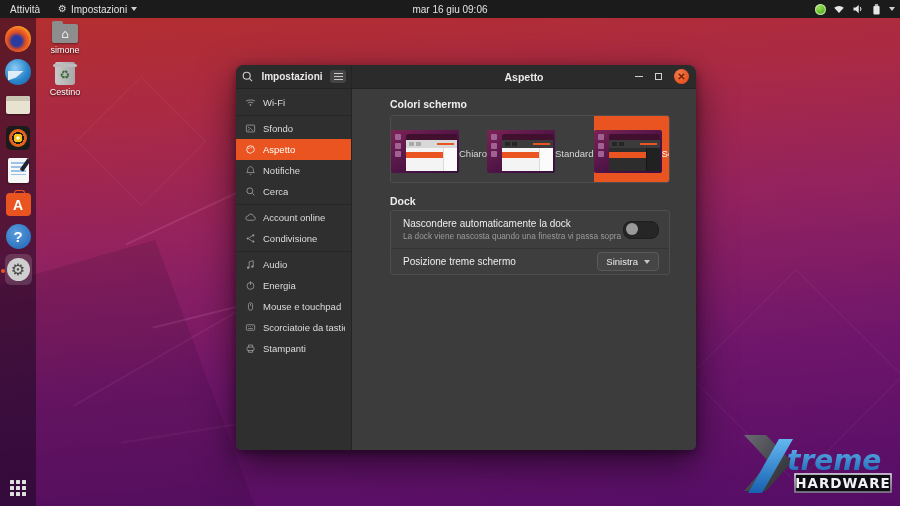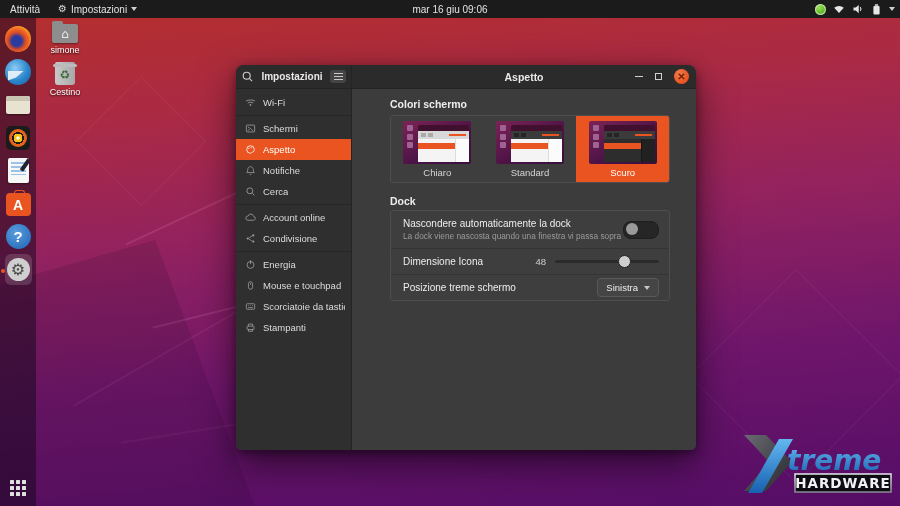--- a/index.html
+++ b/index.html
@@ -93,21 +93,21 @@
   .tbr-controls{position:absolute;right:7px;top:0;height:23px;display:flex;align-items:center;gap:12px;}
   .ctl-min{width:8px;height:1.4px;background:#d0d0d0;}
   .ctl-max{width:7px;height:7px;border:1.2px solid #d0d0d0;box-sizing:border-box;}
   .ctl-close{width:15px;height:15px;border-radius:50%;background:radial-gradient(circle at 35% 30%,#f07a4a,#E95420 70%);
     display:flex;align-items:center;justify-content:center;color:#6b2408;font-size:10px;font-weight:bold;line-height:1;}
   .content{position:relative;flex:1;}
   .section-label{position:absolute;left:38px;font-size:10.5px;font-weight:bold;color:#ededed;}
   .lbl-colori{top:9px;}
   .lbl-dock{top:106px;}
   .themes-panel{position:absolute;left:38px;top:26px;width:280px;height:68px;background:#3e3e3e;border:1px solid #4e4e4e;border-radius:3px;display:flex;overflow:hidden;box-sizing:border-box;}
-  .theme-cell{flex:1;display:flex;flex-direction:column;align-items:center;padding-top:5px;}
+  .theme-cell{flex:1;display:flex;flex-direction:row;align-items:center;padding-top:5px;}
   .theme-cell.sel{background:#E95420;}
   .theme-label{margin-top:3px;font-size:9.5px;color:#d6d6d6;}
   .theme-cell.sel .theme-label{color:#fff;}
   .preview{width:68px;height:43px;border-radius:2px;overflow:hidden;position:relative;
     background:linear-gradient(150deg,#7c2355 0%,#4a1245 60%,#38103c 100%);}
   .pv-dockstrip{position:absolute;left:2px;top:3px;bottom:2px;width:10px;display:flex;flex-direction:column;gap:2.5px;align-items:center;padding-top:1px;}
   .pv-sq{width:6px;height:6px;border-radius:1px;background:#a06292;}
   .pv-win{position:absolute;left:15px;top:4px;right:2px;bottom:2px;display:flex;flex-direction:column;border-radius:2px 2px 0 0;overflow:hidden;}
   .pv-title{height:6px;background:#42102f;flex:0 0 auto;}
   .pv-toolbar{height:8px;display:flex;align-items:center;gap:2px;padding:0 3px;flex:0 0 auto;}
@@ -281,21 +281,21 @@
 
 
         <div class="sb-sep"></div>
 
         <div class="sb-item">
           <svg class="icon" width="11" height="11" viewBox="0 0 16 16">
             <rect x="2" y="3" width="12" height="10" rx="1" stroke="#b5b5b5" stroke-width="1.2" fill="none"></rect>
             <circle cx="5.5" cy="6.3" r="1" fill="#b5b5b5"></circle>
             <path d="M4 11 L8 8 L12 11.5" stroke="#b5b5b5" stroke-width="1.1" fill="none"></path>
           </svg>
-          <span class="txt">Schermi</span>
+          <span class="txt">Sfondo</span>
         </div>
 
         <div class="sb-item sel">
           <svg class="icon" width="11" height="11" viewBox="0 0 16 16">
             <path d="M8 2.5 a5.5 5.5 0 1 0 0 11 c1.5 0 1.4-1.9 2.9-1.9 1.8 0 2.6-1.1 2.6-3.6 A5.5 5.5 0 0 0 8 2.5 z" stroke="#ffffff" stroke-width="1.2" fill="none"></path>
             <circle cx="5.6" cy="6.2" r="0.9" fill="#ffffff"></circle>
             <circle cx="8.8" cy="5.1" r="0.9" fill="#ffffff"></circle>
           </svg>
           <span class="txt">Aspetto</span>
         </div>
@@ -332,20 +332,28 @@
             <circle cx="12" cy="3.5" r="1.6" fill="#b5b5b5"></circle>
             <circle cx="4" cy="8" r="1.6" fill="#b5b5b5"></circle>
             <circle cx="12" cy="12.5" r="1.6" fill="#b5b5b5"></circle>
             <path d="M5.5 7.2 L10.5 4.3 M5.5 8.8 L10.5 11.7" stroke="#b5b5b5" stroke-width="1.1"></path>
           </svg>
           <span class="txt">Condivisione</span>
         </div>
 
         <div class="sb-sep"></div>
 
+        <div class="sb-item">
+          <svg class="icon" width="11" height="11" viewBox="0 0 16 16">
+            <path d="M6 12.5 V4 l6-1.5 V11" stroke="#b5b5b5" stroke-width="1.2" fill="none"></path>
+            <circle cx="4.6" cy="12.6" r="1.7" fill="#b5b5b5"></circle>
+            <circle cx="10.6" cy="11" r="1.7" fill="#b5b5b5"></circle>
+          </svg>
+          <span class="txt">Audio</span>
+        </div>
 
         <div class="sb-item">
           <svg class="icon" width="11" height="11" viewBox="0 0 16 16">
             <circle cx="8" cy="8.6" r="5" stroke="#b5b5b5" stroke-width="1.2" fill="none"></circle>
             <path d="M8 2 v5" stroke="#b5b5b5" stroke-width="1.4"></path>
           </svg>
           <span class="txt">Energia</span>
         </div>
 
 
@@ -474,28 +482,20 @@
           <div class="dp-row row-autohide">
             <div class="dp-texts">
               <span class="dp-title">Nascondere automaticamente la dock</span>
               <span class="dp-sub">La dock viene nascosta quando una finestra vi passa sopra</span>
             </div>
             <span class="toggle">
                 <span class="knob"></span>
               </span>
           </div>
 
-          <div class="dp-row row-size">
-            <span class="dp-title">Dimensione Icona</span>
-            <span class="size-value">48</span>
-            <span class="slider">
-              <span class="track"><span class="fill" style="width: 66%;"></span></span>
-              <span class="handle" style="left: 66%;"></span>
-            </span>
-          </div>
 
           <div class="dp-row row-pos">
             <span class="dp-title">Posizione treme schermo</span>
             <span class="dropdown">
               <span>Sinistra</span>
               <span class="tri-down"></span>
             </span>
           </div>
 
         </div>

